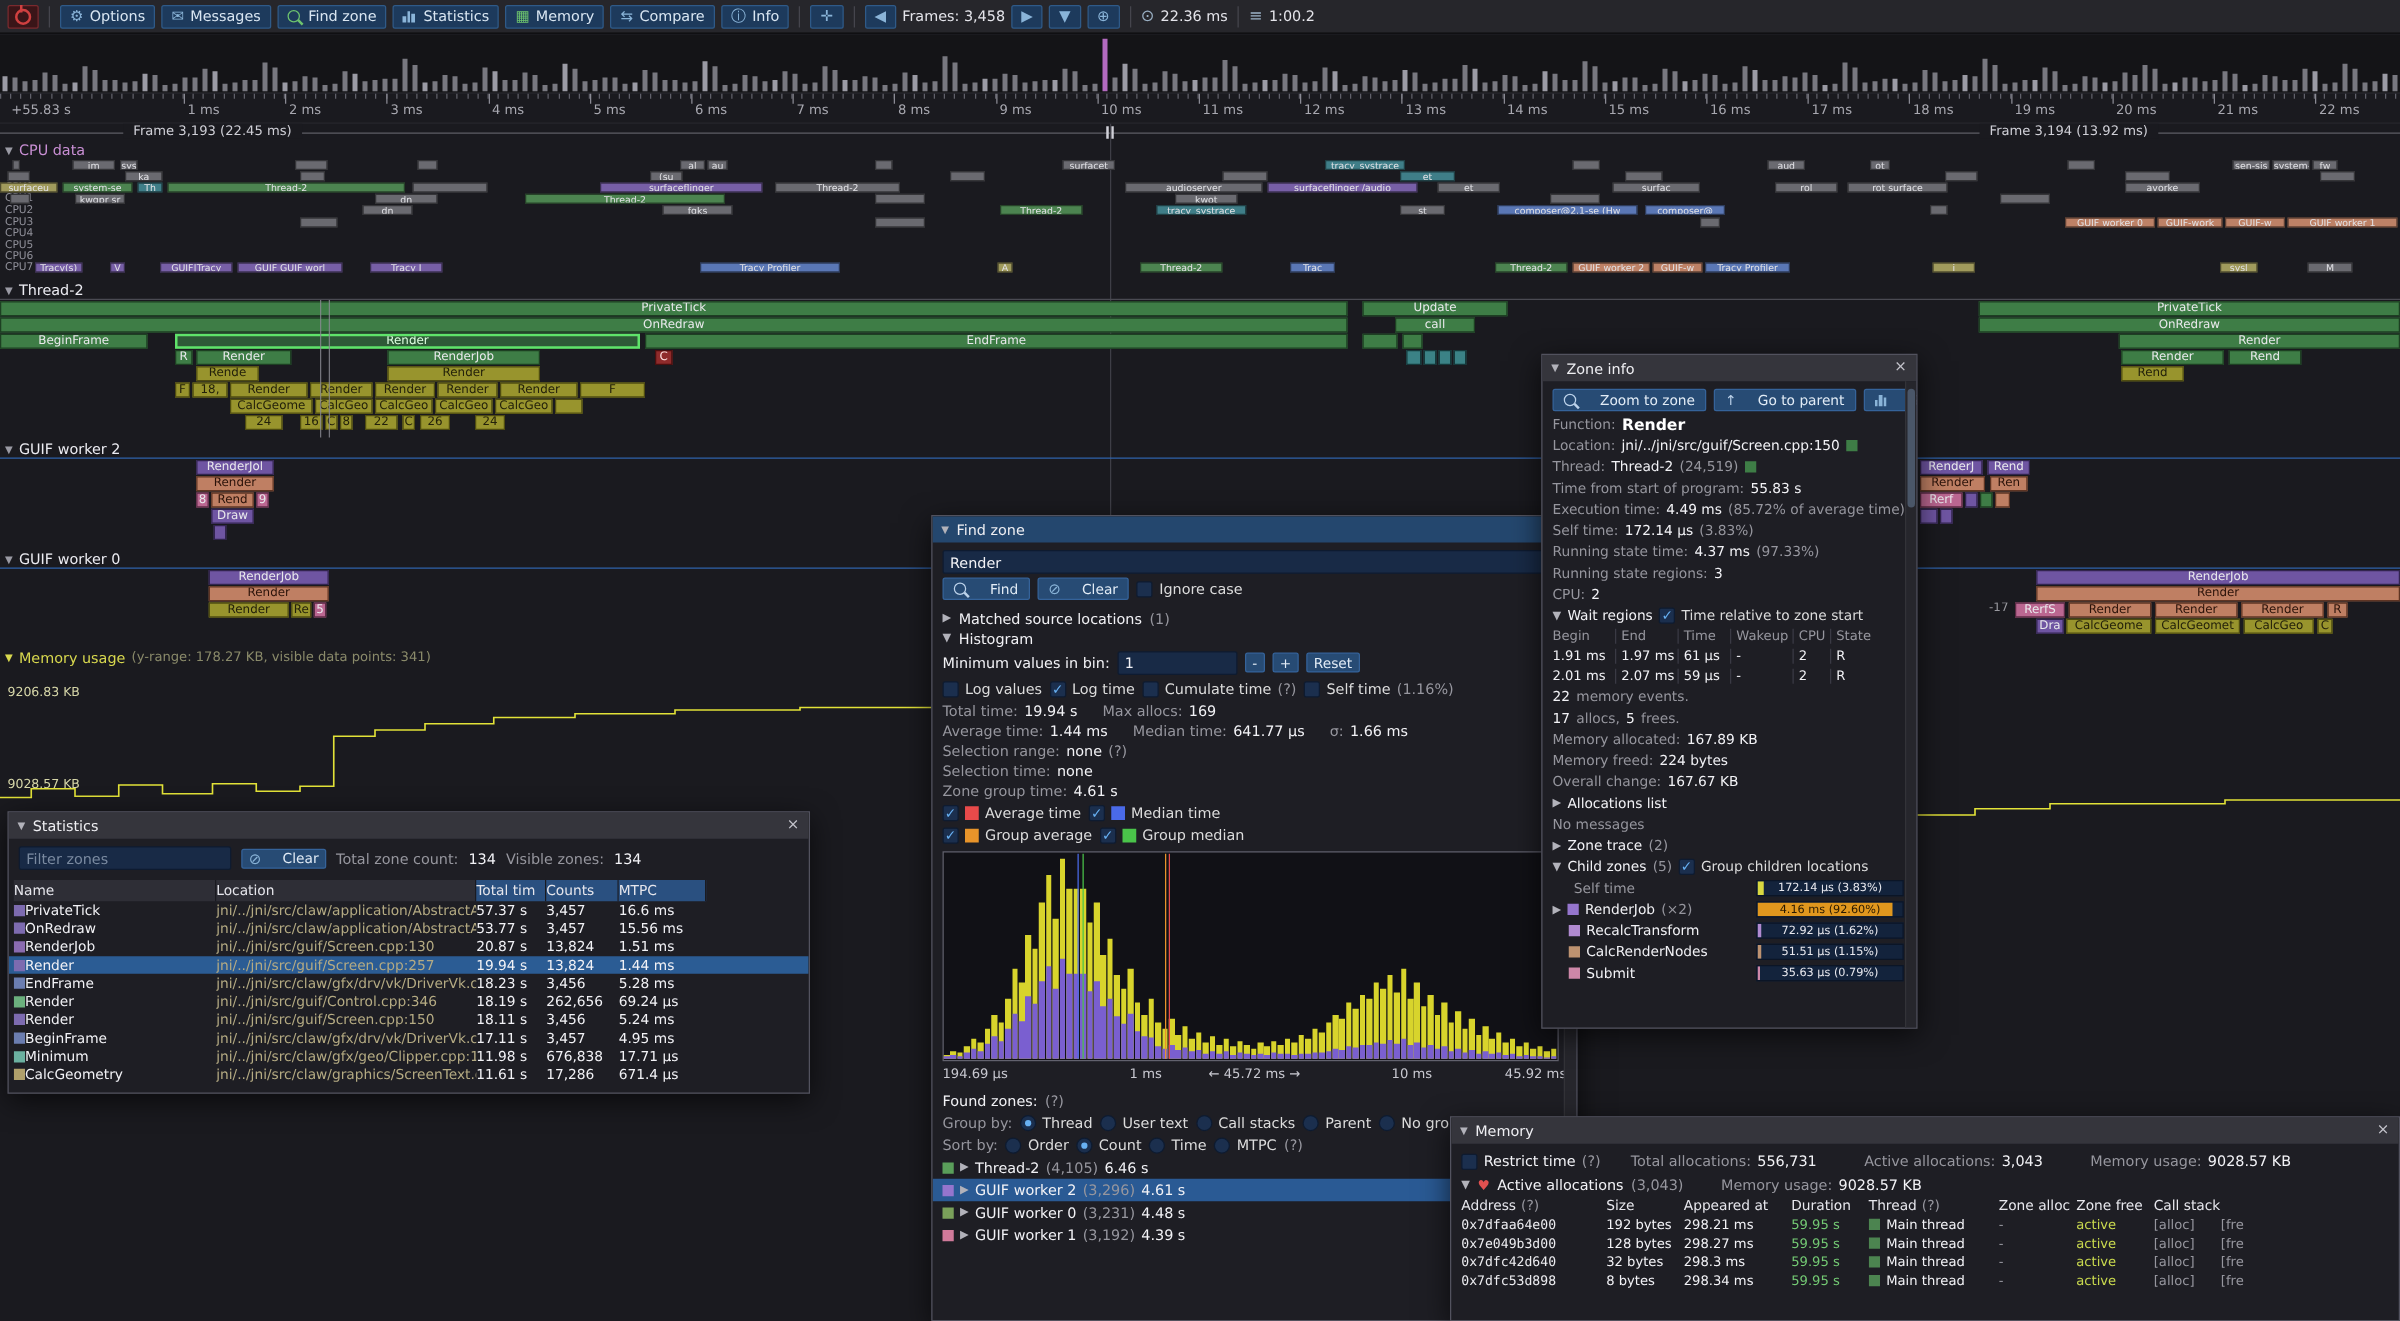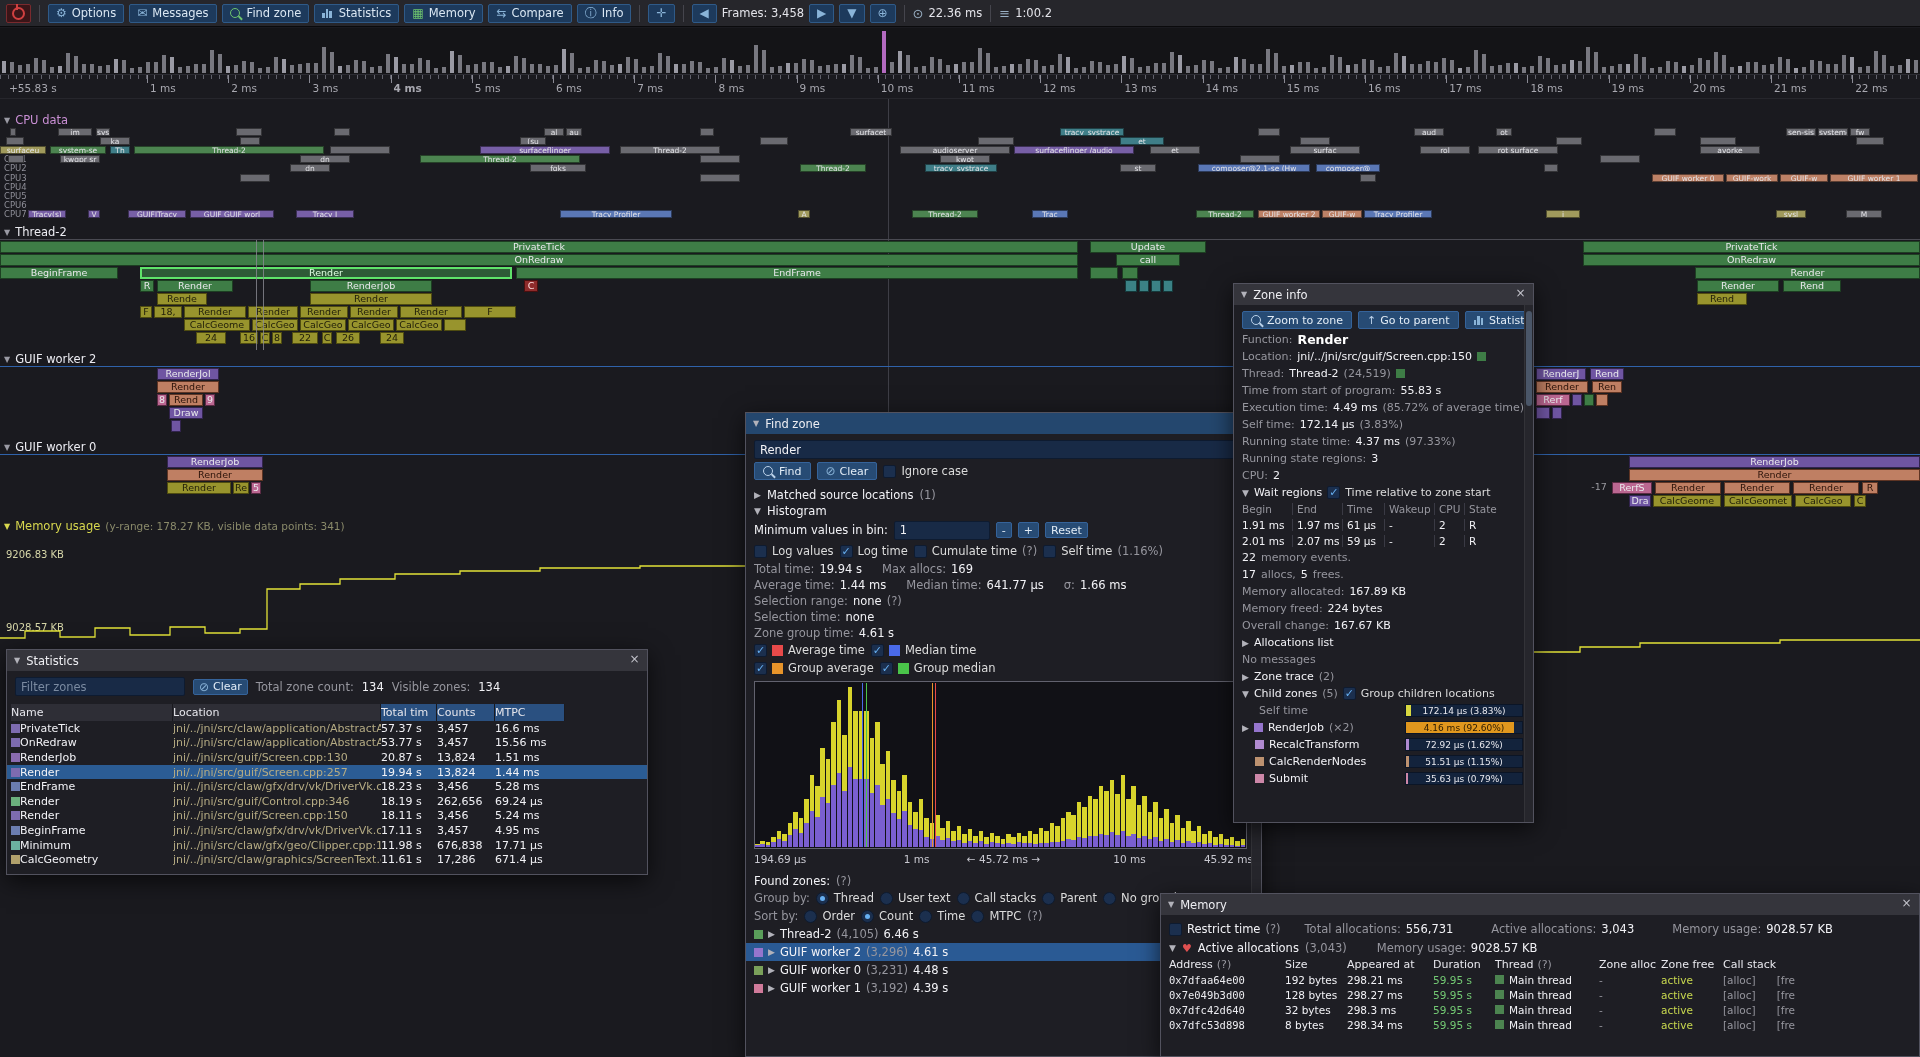--- a/index.html
+++ b/index.html
@@ -63,21 +63,21 @@
 
 .win{position:absolute;background:#1e1e24;border:1px solid #52525e;box-shadow:0 6px 22px rgba(0,0,0,.65);box-sizing:border-box;overflow:hidden;z-index:10}
 #win-find{z-index:20}#win-zone{z-index:30}#win-mem{z-index:40}
 .wtitle{height:21px;background:#35353c;display:flex;align-items:center;gap:6px;padding:0 7px;font-size:11.5px;color:#eeeef2;position:relative}
 .wtitle.focused{background:#24476e}
 .wtri{font-size:8px;color:#b2b2ba}
 .wclose{position:absolute;right:5px;top:2px;width:15px;height:15px;text-align:center;line-height:15px;color:#c4c4cc;font-size:12px}
 .wbody{position:relative;font-size:11.5px;overflow:hidden}
 .dim{color:#96969e}
 .val{color:#f2f2f6}
-.btn{display:inline-flex;align-items:center;gap:4px;background:#274b74;border:1px solid #35639a;border-radius:2px;color:#e2ecf6;padding:1px 8px;font-size:11px;height:18px;box-sizing:border-box;white-space:nowrap}
+.btn{display:inline-flex;align-items:center;gap:17px;background:#274b74;border:1px solid #35639a;border-radius:2px;color:#e2ecf6;padding:1px 8px;font-size:11px;height:18px;box-sizing:border-box;white-space:nowrap}
 .btn.small{padding:1px 5px;height:16px}
 .ip{background:#182a46;border:1px solid #0e1b30;border-radius:2px;height:19px;display:flex;align-items:center;padding:0 5px;box-sizing:border-box;color:#f0f0f4;font-size:11.5px}
 .hint{color:#7a8aa0}
 .chk{display:inline-flex;align-items:center;gap:5px;white-space:nowrap}
 .box{width:13px;height:13px;background:#1b2f4e;border:1px solid #0e1b30;border-radius:2px;color:#67b0f2;font-size:11px;line-height:12px;text-align:center;box-sizing:border-box}
 .rad{display:inline-flex;align-items:center;gap:5px;white-space:nowrap}
 .rbox{width:13px;height:13px;border-radius:50%;background:#1b2f4e;border:1px solid #0e1b30;position:relative;box-sizing:border-box}
 .rbox.on::after{content:'';position:absolute;left:3px;top:3px;width:5px;height:5px;border-radius:50%;background:#67b0f2}
 .sq{display:inline-block;width:9px;height:9px;flex:0 0 9px}
 .tri-s{color:#b2b2ba;font-size:9px}
@@ -672,21 +672,21 @@
       <div class="rtick" style="left: 1908.2px;"></div>
       <div class="rtick" style="left: 1916.32px;"></div>
       <div class="rlabel" style="left: 6px;">+55.83 s</div>
       <div class="rtick major" style="left: 147px;"></div>
       <div class="rlabel" style="left: 147px;">1 ms</div>
       <div class="rtick major" style="left: 228.2px;"></div>
       <div class="rlabel" style="left: 228.2px;">2 ms</div>
       <div class="rtick major" style="left: 309.4px;"></div>
       <div class="rlabel" style="left: 309.4px;">3 ms</div>
       <div class="rtick major" style="left: 390.6px;"></div>
-      <div class="rlabel" style="left: 390.6px; font-weight: bold;">4 ms</div>
+      <div class="rlabel" style="left: 390.6px;">4 ms</div>
       <div class="rtick major" style="left: 471.8px;"></div>
       <div class="rlabel" style="left: 471.8px;">5 ms</div>
       <div class="rtick major" style="left: 553px;"></div>
       <div class="rlabel" style="left: 553px;">6 ms</div>
       <div class="rtick major" style="left: 634.2px;"></div>
       <div class="rlabel" style="left: 634.2px;">7 ms</div>
       <div class="rtick major" style="left: 715.4px;"></div>
       <div class="rlabel" style="left: 715.4px;">8 ms</div>
       <div class="rtick major" style="left: 796.6px;"></div>
       <div class="rlabel" style="left: 796.6px;">9 ms</div>
@@ -709,20 +709,27 @@
       <div class="rtick major" style="left: 1527.4px;"></div>
       <div class="rlabel" style="left: 1527.4px;">18 ms</div>
       <div class="rtick major" style="left: 1608.6px;"></div>
       <div class="rlabel" style="left: 1608.6px;">19 ms</div>
       <div class="rtick major" style="left: 1689.8px;"></div>
       <div class="rlabel" style="left: 1689.8px;">20 ms</div>
       <div class="rtick major" style="left: 1771px;"></div>
       <div class="rlabel" style="left: 1771px;">21 ms</div>
       <div class="rtick major" style="left: 1852.2px;"></div>
       <div class="rlabel" style="left: 1852.2px;">22 ms</div>
+    </div>
+  <div id="frame-markers">
+    <div class="fm-line"></div>
+  <div class="fmlabel" style="left: 170px;">Frame 3,193 (22.45 ms)</div>
+      <div class="fmlabel" style="left: 1655px;">Frame 3,194 (13.92 ms)</div>
+      <div class="fm-break" style="left: 885px;"></div>
+      <div class="fm-break" style="left: 889px;"></div>
     </div>
   <div id="timeline">
       <div class="vframe" style="left: 888px; top: 99px; width: 1px; height: 440px; position: absolute;"></div>
       <div class="sec-header" style="left: 4px; top: 113px; position: absolute;">
         <span class="tri">▼</span>
         <span class="cpu-title">CPU data</span>
       </div>
       <div class="cseg cg" style="left: 10px; top: 128px; width: 6px; height: 8px; position: absolute;"></div>
       <div class="cseg cg" style="left: 58px; top: 128px; width: 34px; height: 8px; position: absolute;">im</div>
       <div class="cseg cg" style="left: 96px; top: 128px; width: 14px; height: 8px; position: absolute;">sys</div>

